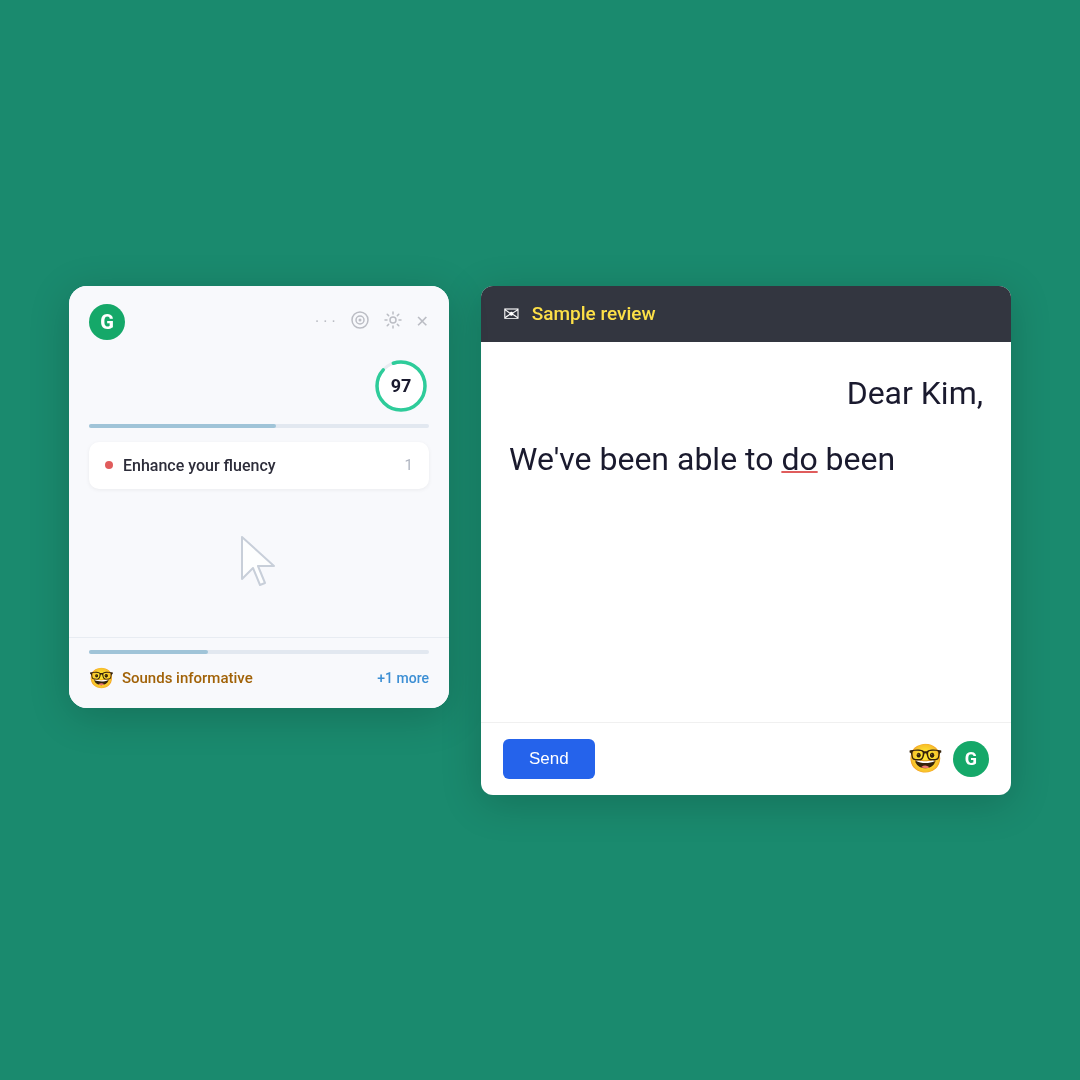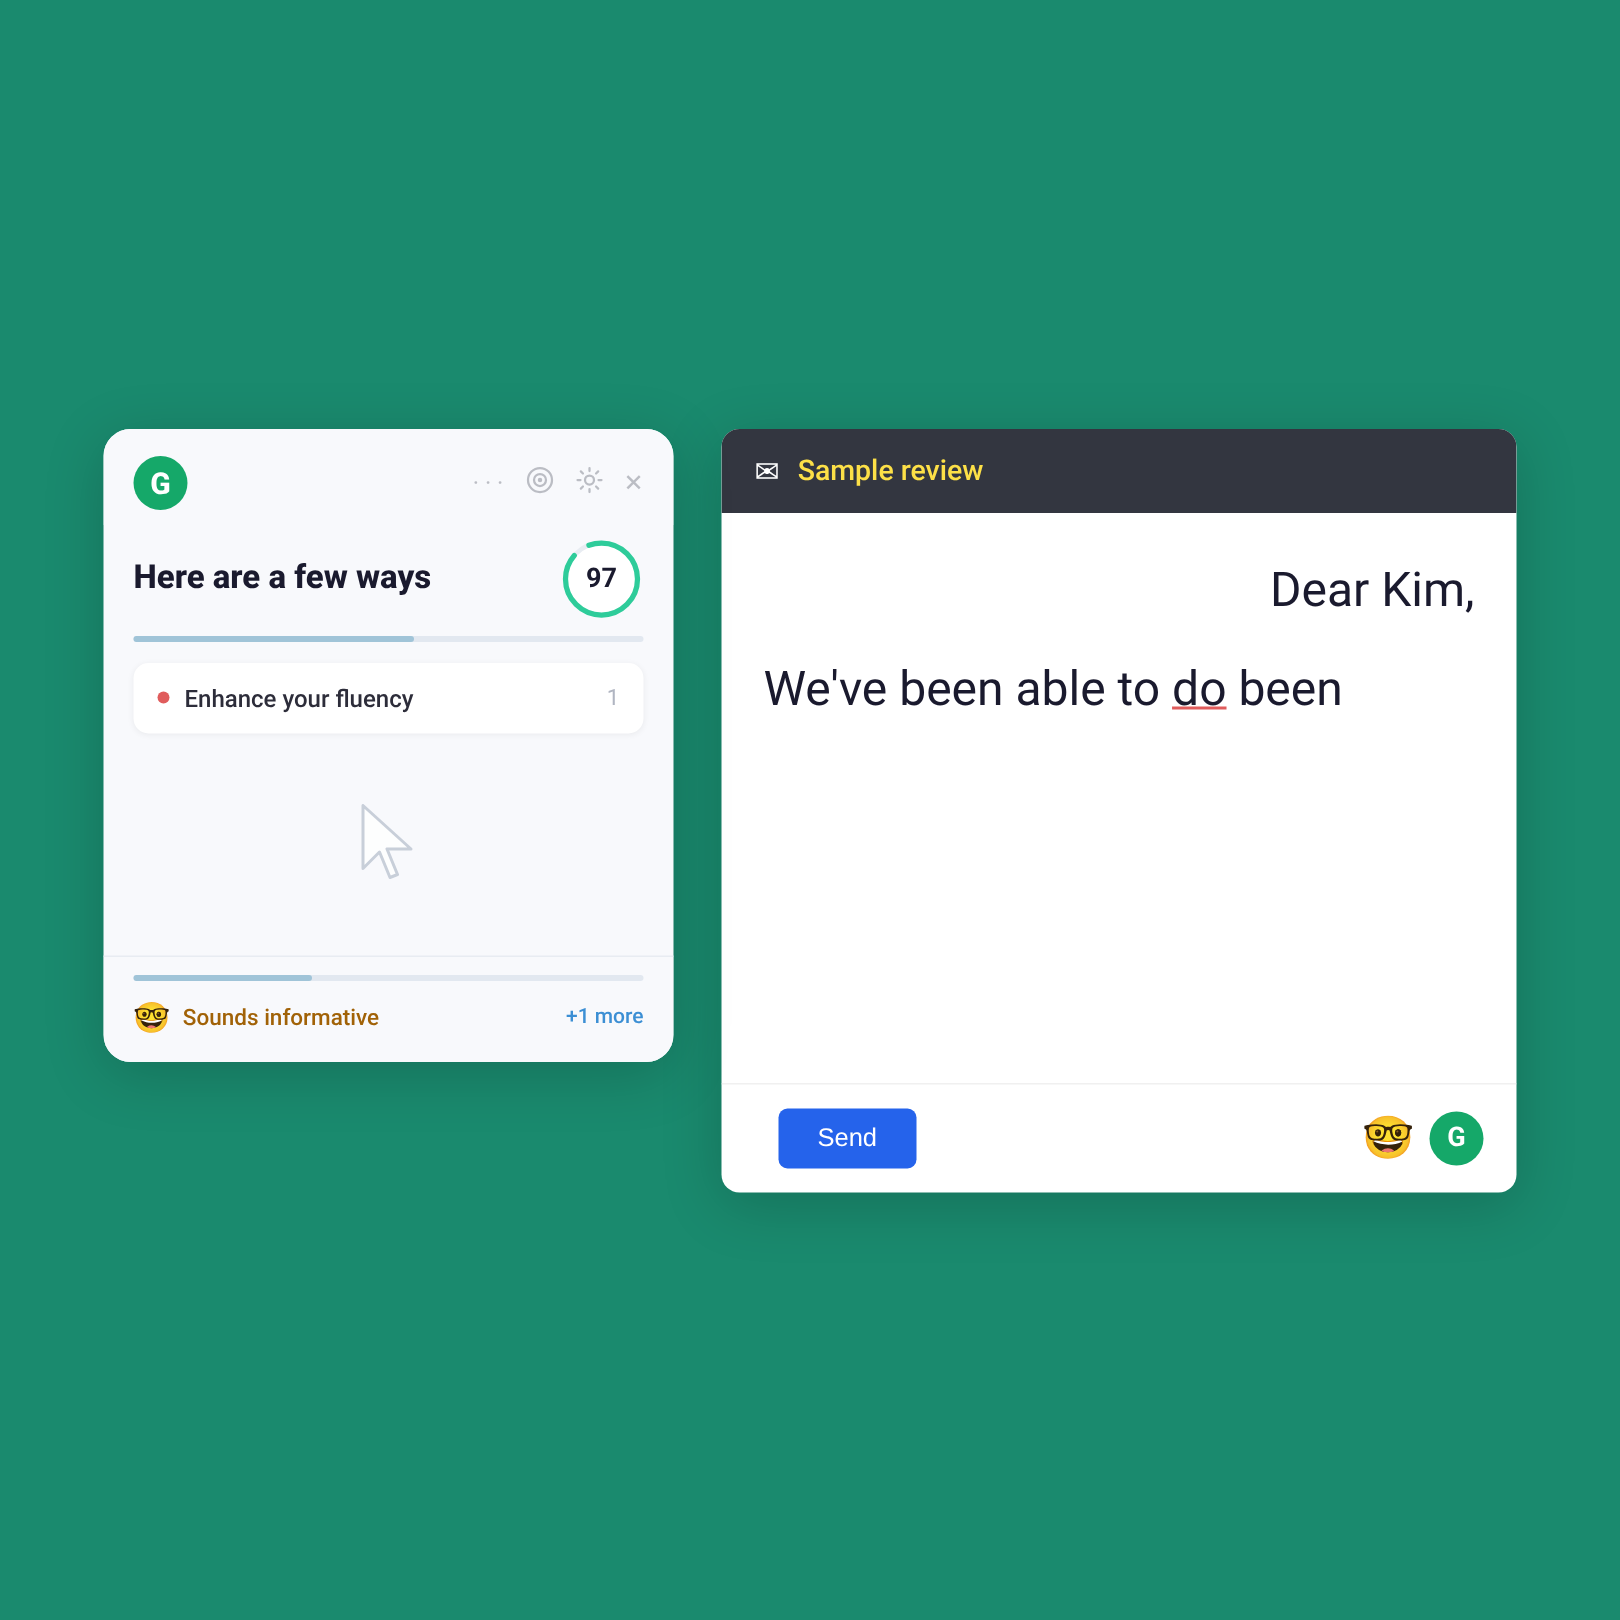--- a/index.html
+++ b/index.html
@@ -246,21 +246,20 @@
 
     .send-button {
       background: #2563eb;
       color: white;
       border: none;
       border-radius: 6px;
       padding: 10px 26px;
       font-size: 17px;
       font-weight: 500;
       cursor: pointer;
-      margin-left: 16px;
     }
 
     .footer-icons {
       display: flex;
       align-items: center;
       gap: 10px;
     }
 
     .footer-emoji {
       font-size: 28px;
@@ -344,21 +343,21 @@
           </svg>
         </span>
         <span class="header-icon">✕</span>
       </div>
     </div>
 
     <div class="panel-body">
 
       <div class="title-row">
         <div class="title-text">
-          <span>Here are a few ways</span><br>
+          <br>
         </div>
         <div class="score-circle">
           <svg width="56" height="56" viewBox="0 0 56 56">
             <circle cx="28" cy="28" r="24" fill="white" stroke="#e8ecf2" stroke-width="3"></circle>
             <circle cx="28" cy="28" r="24" fill="none" stroke="#2ecc9a" stroke-width="3.5" stroke-dasharray="138 12" stroke-dashoffset="8" stroke-linecap="round" transform="rotate(-90 28 28)"></circle>
           </svg>
           <span class="score-number">97</span>
         </div>
       </div>
 

